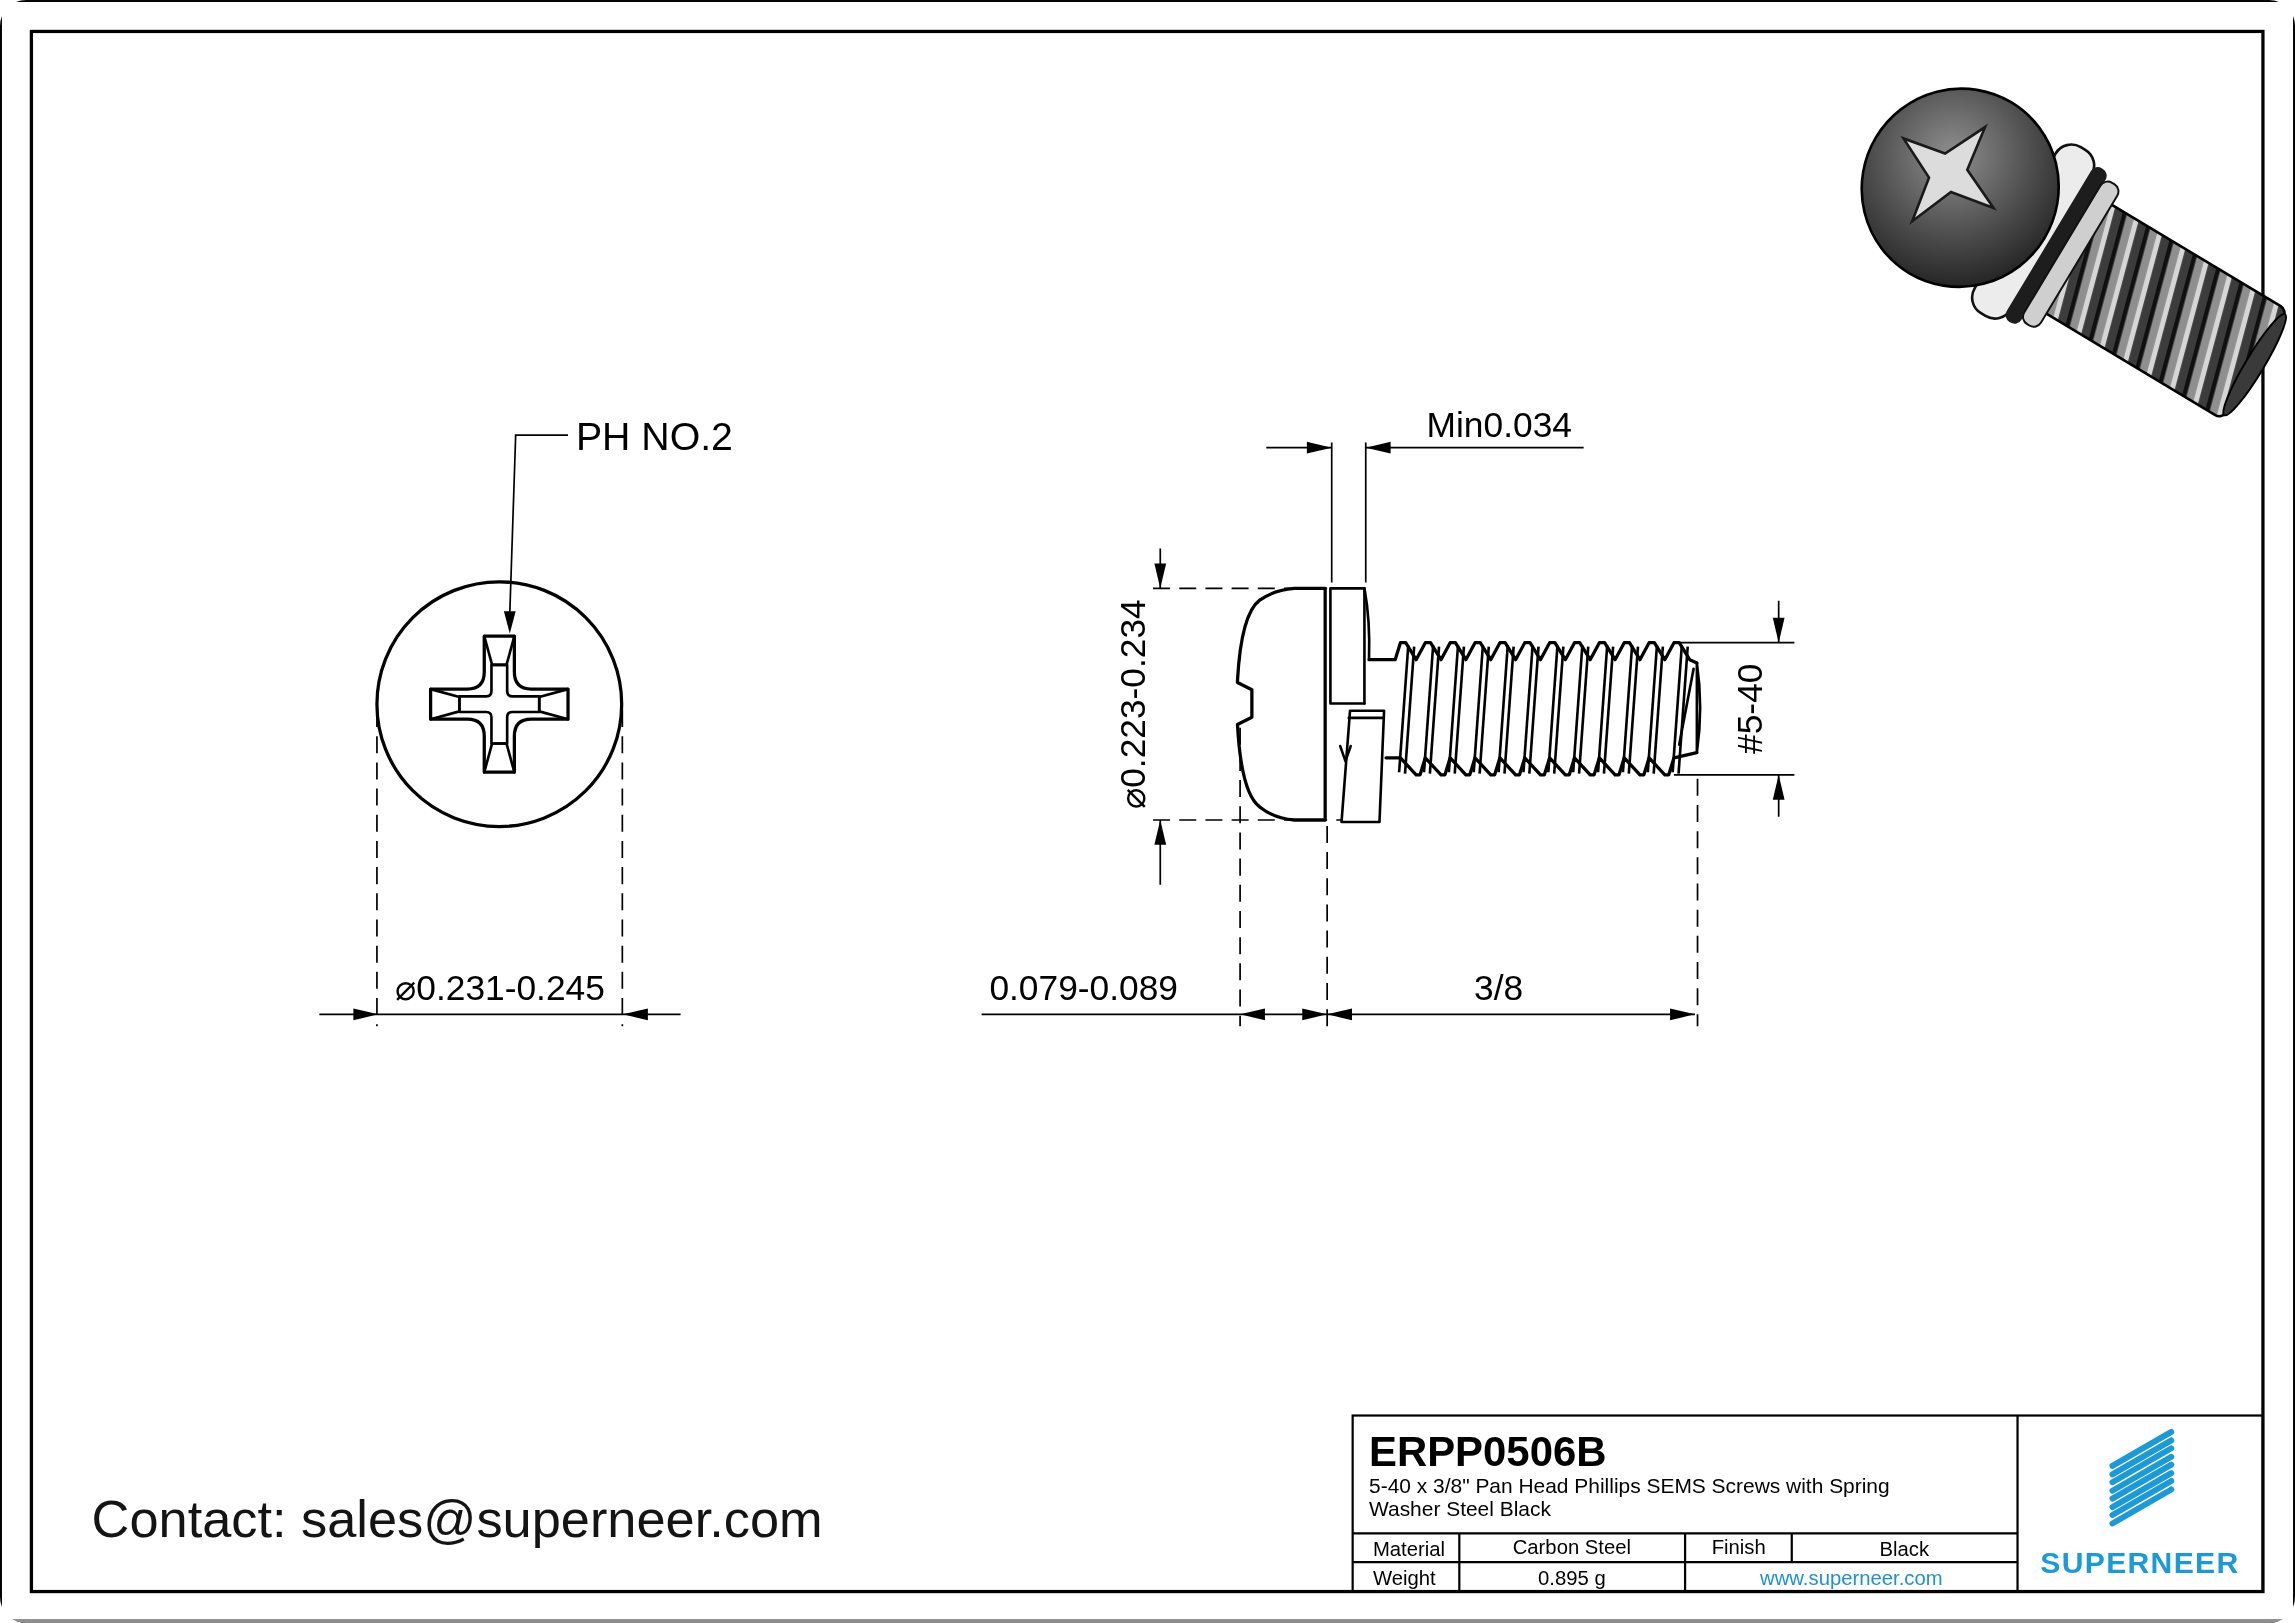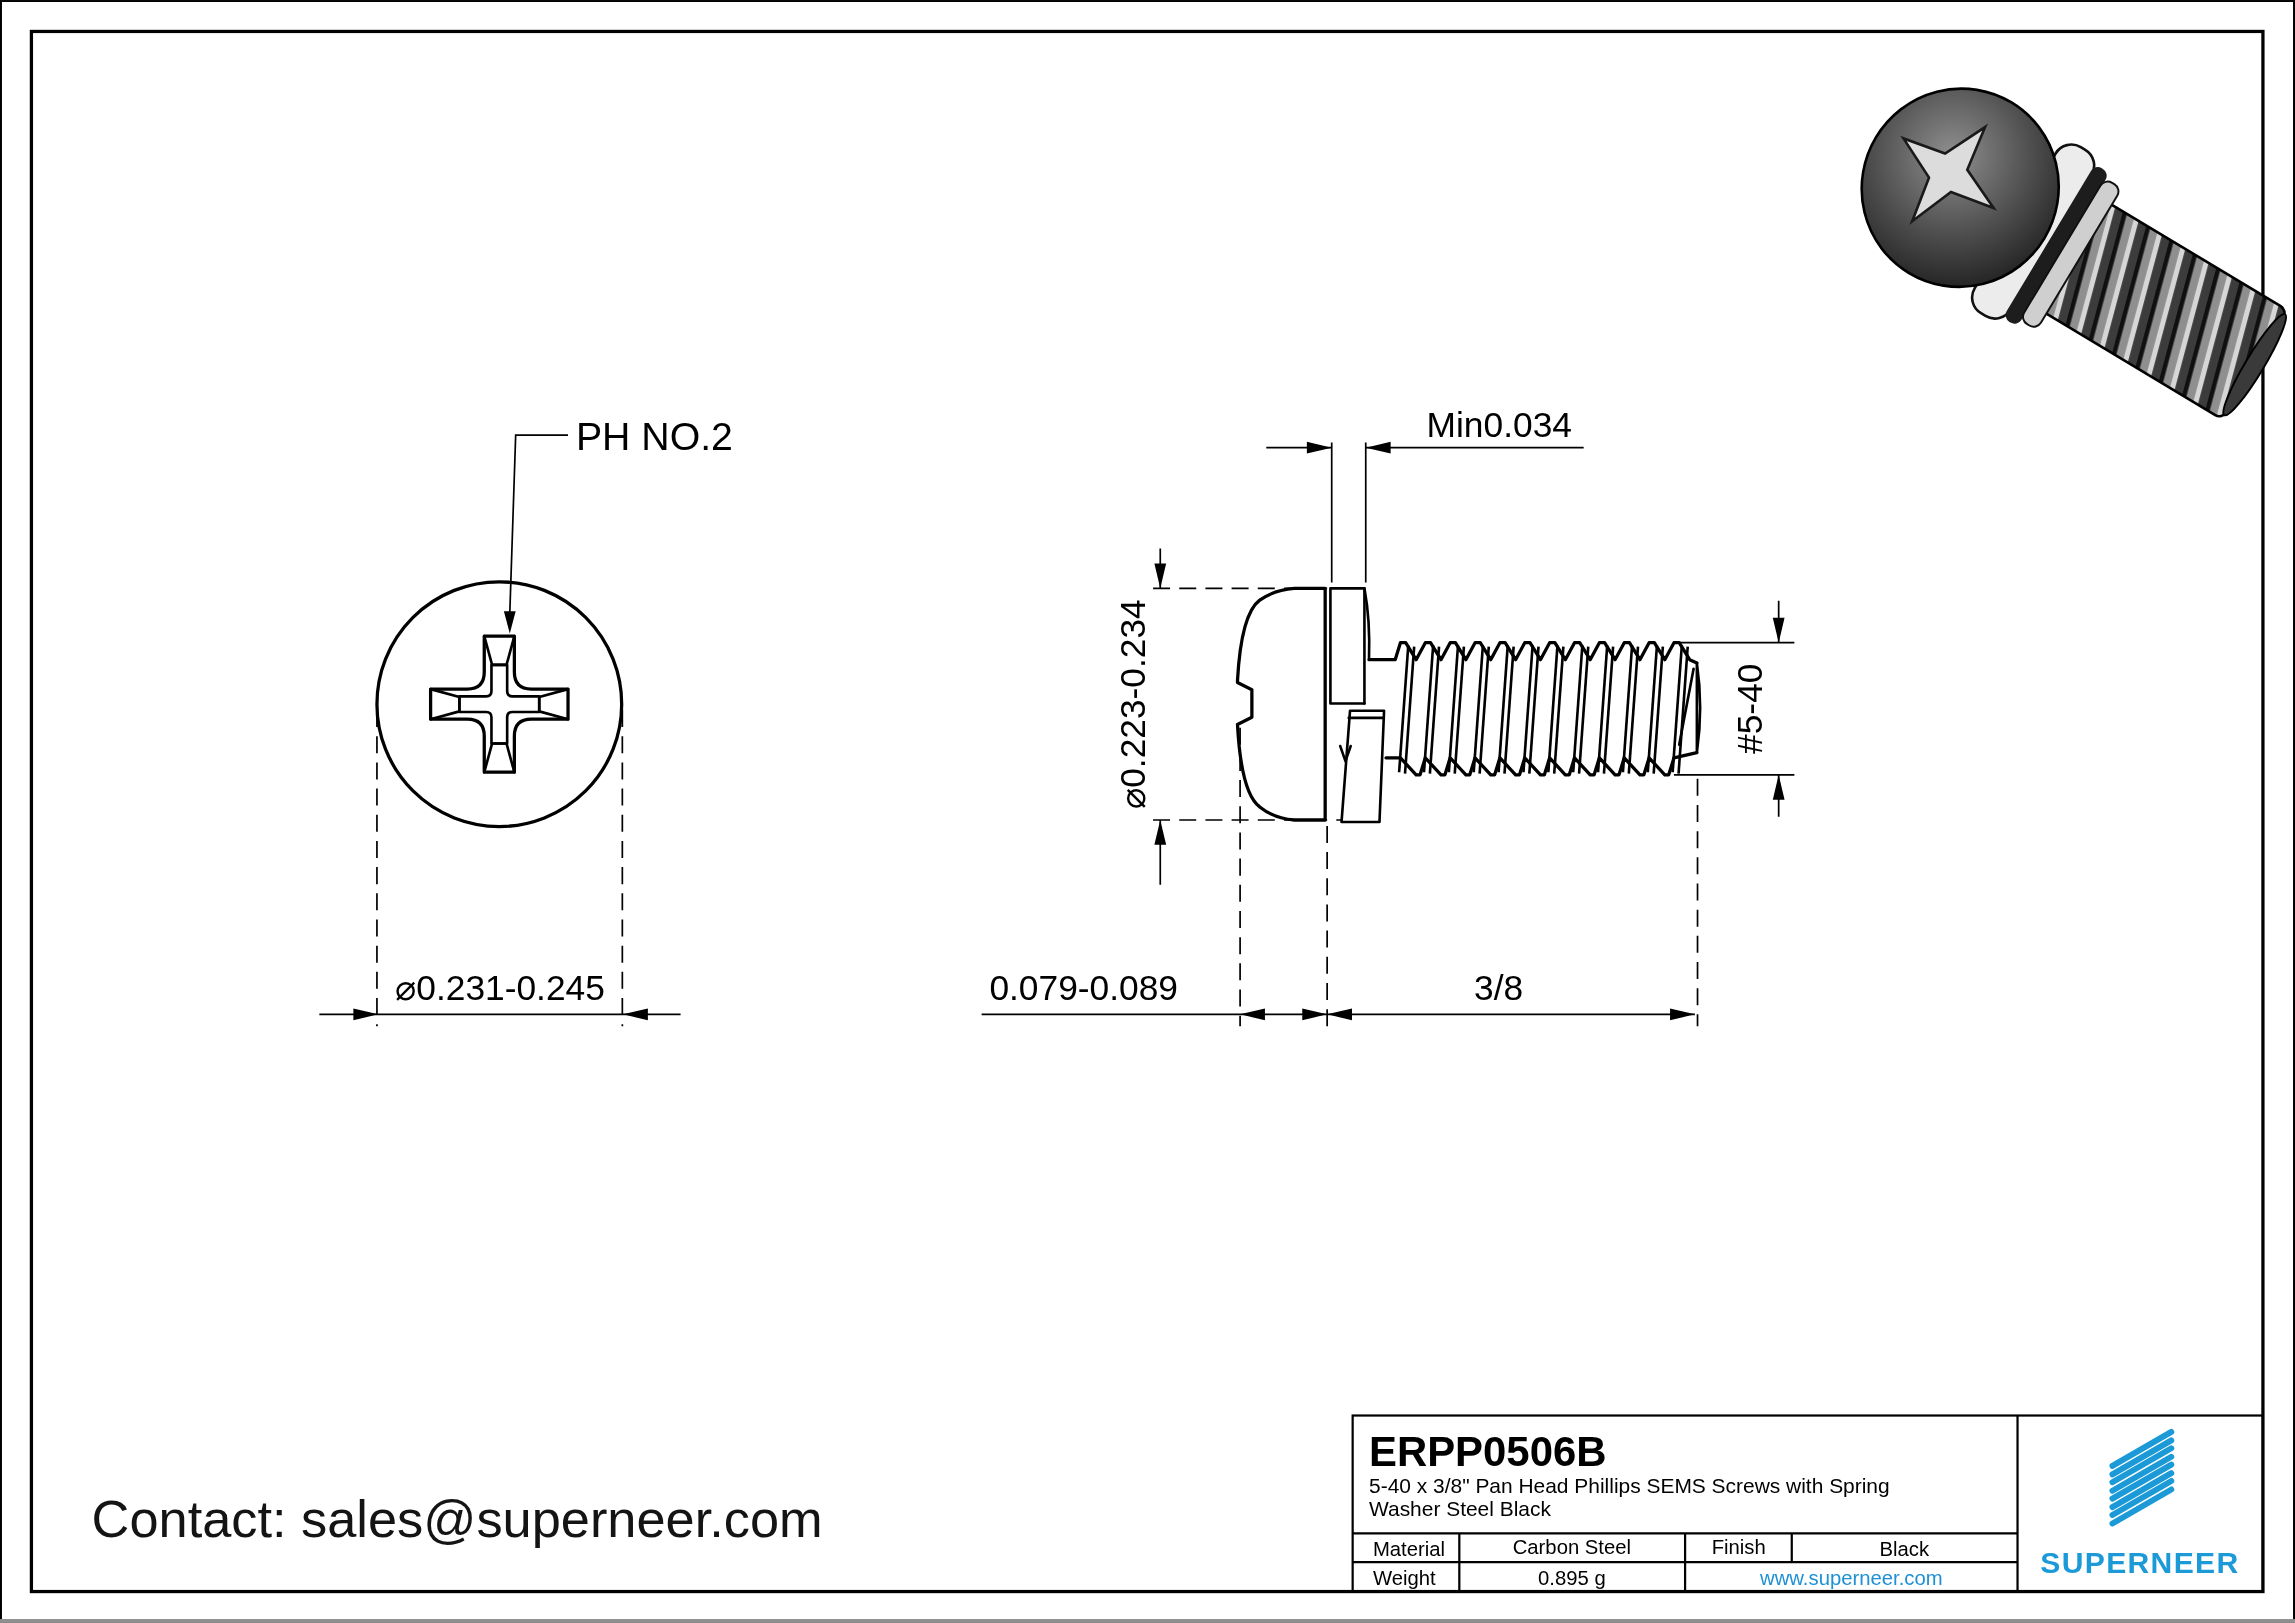--- a/index.html
+++ b/index.html
@@ -1,16 +1,16 @@
 <!DOCTYPE html>
 <html style="font-size:10.5px"><head>
 <meta charset="utf-8">
 <style>
   html,body{margin:0;padding:0;background:#ffffff;}
-  #page{position:relative;width:2295px;height:1623px;background:#ffffff;overflow:hidden;}
+  #page{position:relative;width:2295px;height:1623px;background:#ffffff;overflow:hidden;border-radius:26px;}
   svg{position:absolute;left:0;top:0;}
   text{font-family:"Liberation Sans","DejaVu Sans",sans-serif;fill:#000;}
   .dimtxt{font-size:54px;}
   .leadertxt{font-size:60px;}
   .thin{stroke:#000;stroke-width:2.6;fill:none;}
   .thin-dash{stroke:#000;stroke-width:2.6;fill:none;stroke-dasharray:26 14;}
   .obj{stroke:#000;stroke-width:5;fill:none;stroke-linejoin:round;stroke-linecap:round;}
   .obj4{stroke:#000;stroke-width:4;fill:none;stroke-linejoin:round;stroke-linecap:round;}
   .arrow{fill:#000;stroke:none;}
   .tbl{stroke:#000;stroke-width:3.4;fill:none;}

